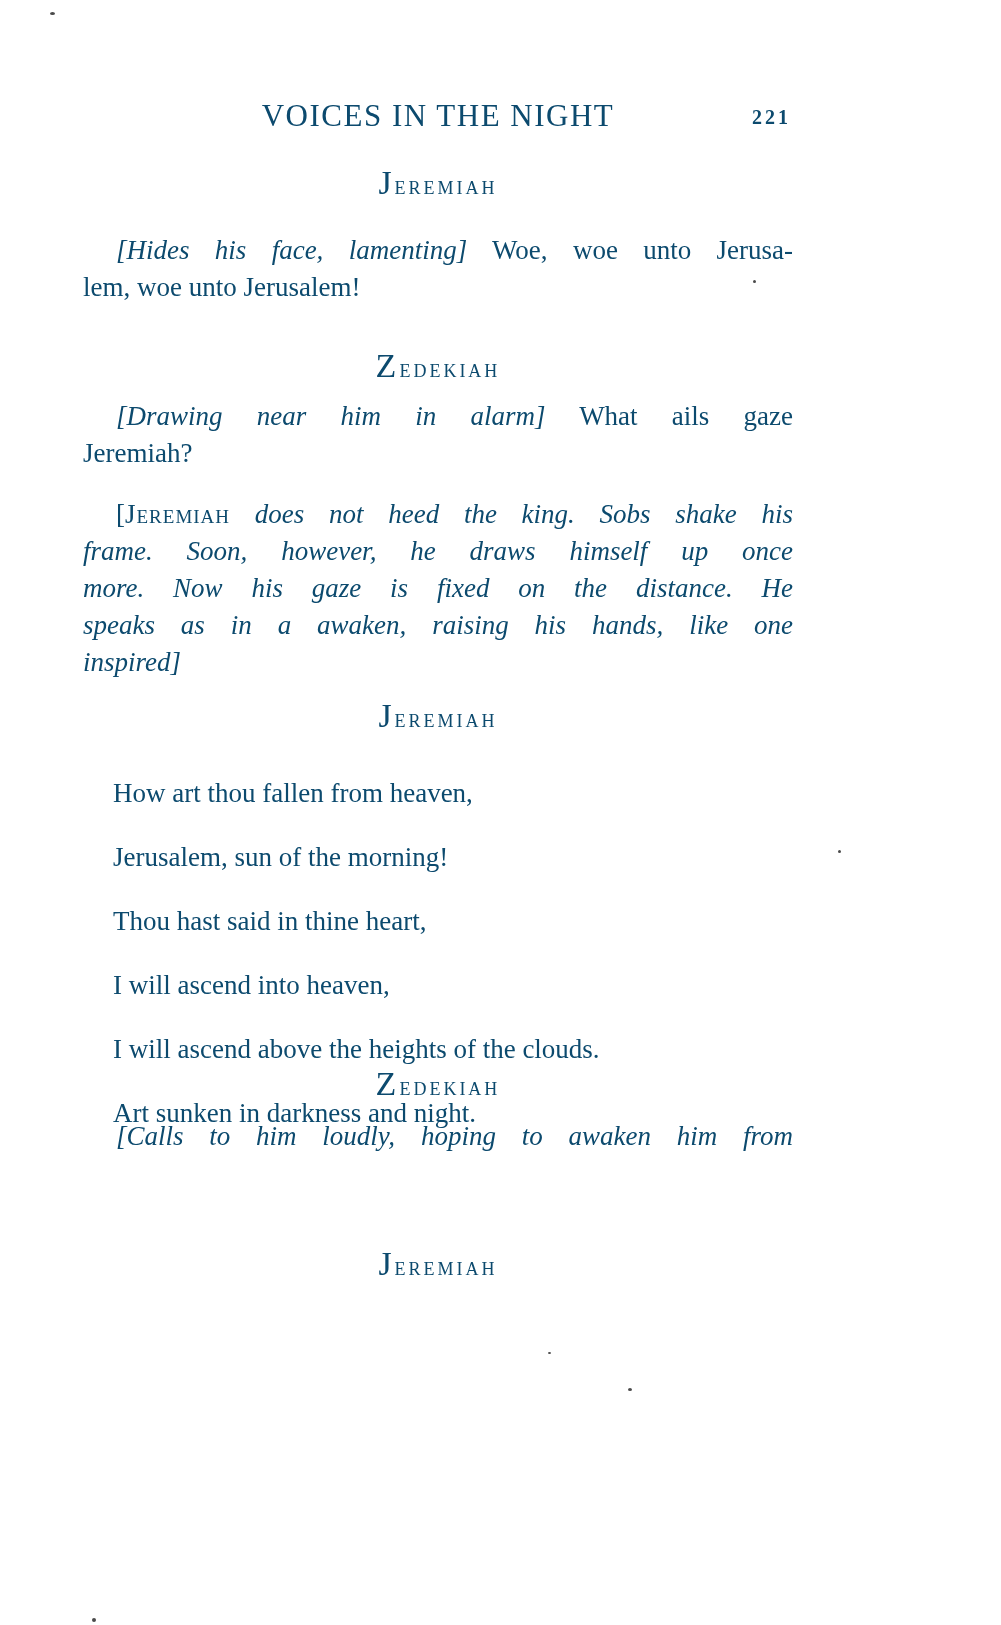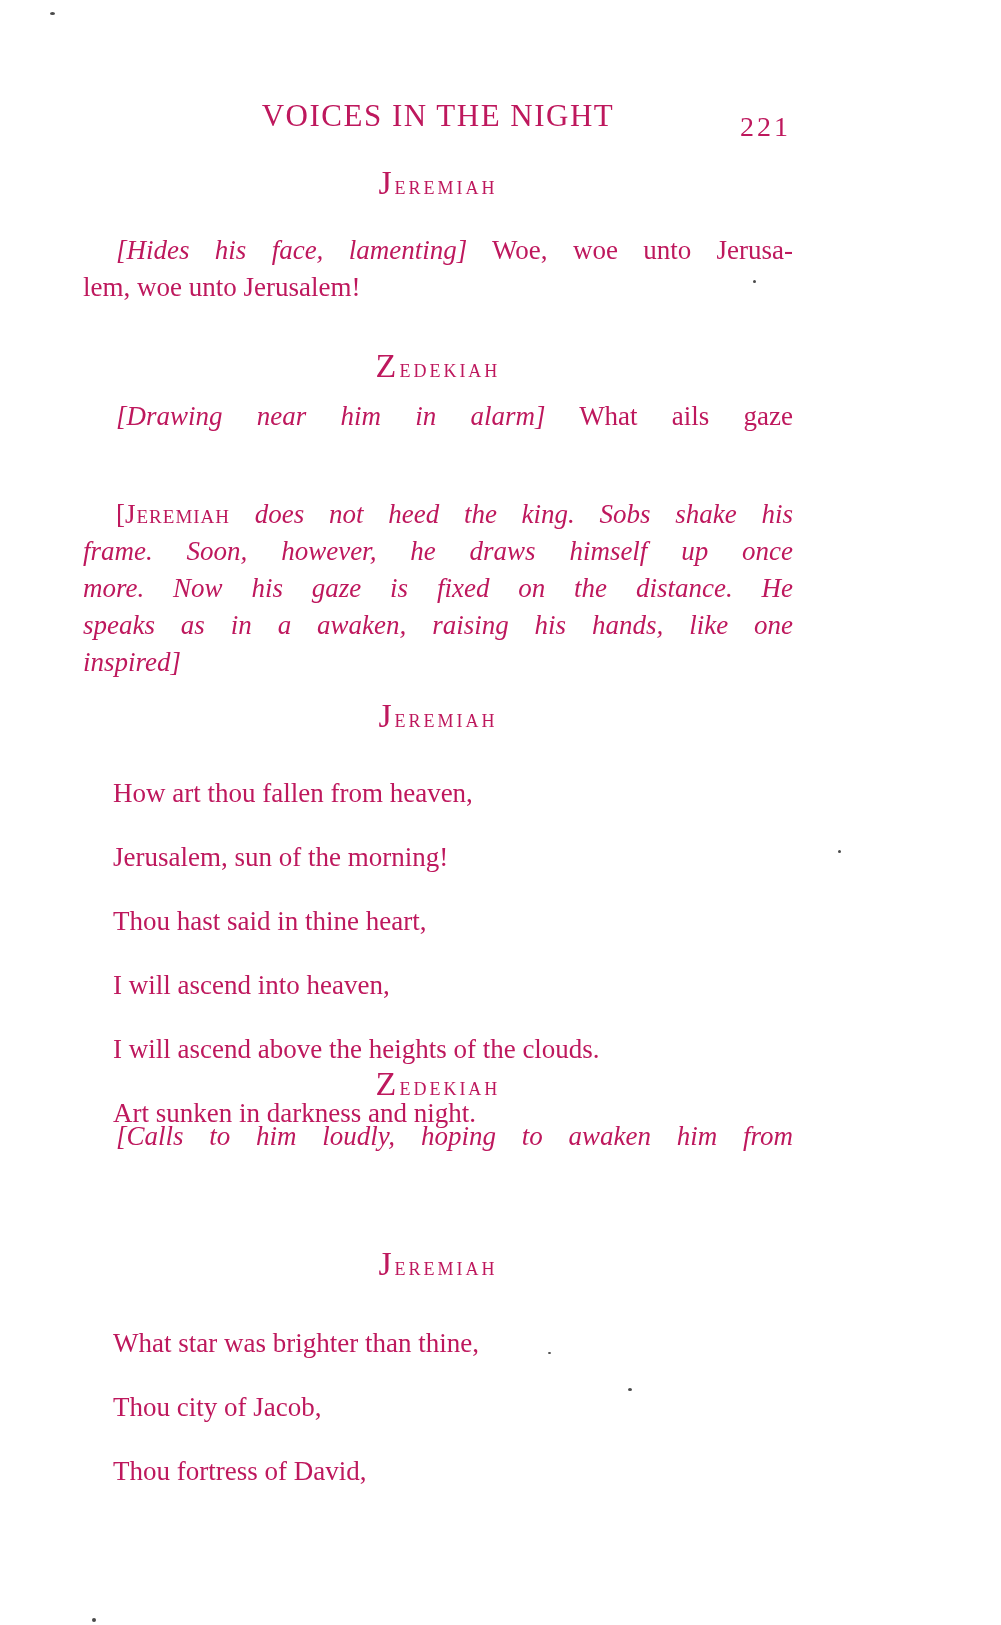--- a/index.html
+++ b/index.html
@@ -2,39 +2,40 @@
 <html><head>
 <meta charset="utf-8">
 <style>
   html, body { margin: 0; padding: 0; background: #ffffff; }
   .page {
     position: relative;
     width: 1001px;
     height: 1625px;
     background: #ffffff;
     font-family: "Liberation Serif", serif;
-    color: #be185d;
+    color: #0c4a6e;
     overflow: hidden;
   }
   .block { position: absolute; left: 83px; width: 710px; }
 
   .title-row { top: 98px; height: 44px; }
   .title {
     text-align: center;
     font-size: 31px;
     letter-spacing: 1.5px;
     line-height: 36px;
     white-space: nowrap;
   }
   .page-num {
     position: absolute;
-    right: 2px; top: 16px;
-    font-size: 28px;
+    right: 2px; top: 6px;
+    font-size: 20px;
     letter-spacing: 3px;
     line-height: 26px;
+    font-weight: bold;
   }
 
   .heading {
     text-align: center;
     font-variant: small-caps;
     font-size: 26px;
     letter-spacing: 3px;
     line-height: 40px;
   }
   .heading::first-letter { font-size: 34px; }
@@ -71,20 +72,21 @@
     </div>
     <div class="line">lem, woe unto Jerusalem!</div>
   </div>
 
   <div class="block heading" style="top:346px">Zedekiah</div>
   <div class="block" style="top:398px">
     <div class="line justify indent">
       <span class="italic">[Drawing near him in alarm]</span>
       <span>What ails gaze</span>
     </div>
+    <div class="line">Jeremiah?</div>
   </div>
 
   <div class="block italic" style="top:496px">
     <div class="line justify indent">
       <span style="font-style:normal">[</span><span class="sc">Jeremiah</span>
       <span>does not heed the king.  Sobs shake his</span>
     </div>
     <div class="line justify">frame.  Soon, however, he draws himself up once</div>
     <div class="line justify">more.  Now his gaze is fixed on the distance.  He</div>
     <div class="line justify">speaks as in a awaken, raising his hands, like one</div>
@@ -100,25 +102,20 @@
     <div class="line">I will ascend above the heights of the clouds.</div>
     <div class="line">Art sunken in darkness and night.</div>
   </div>
 
   <div class="block heading" style="top:1064px">Zedekiah</div>
   <div class="block" style="top:1118px">
     <div class="line justify indent italic">[Calls to him loudly, hoping to awaken him from</div>
   </div>
 
   <div class="block heading" style="top:1244px">Jeremiah</div>
-  <div class="block verse" style="top:1298px">
-    <div class="line">What star was brighter than thine,</div>
-    <div class="line">Thou city of Jacob,</div>
-    <div class="line">Thou fortress of David,</div>
-  </div>
 
   <div class="speck" style="left:50px;top:12px;width:5px;height:3px"></div>
   <div class="speck" style="left:753px;top:280px;width:3px;height:3px"></div>
   <div class="speck" style="left:838px;top:850px;width:3px;height:3px"></div>
   <div class="speck" style="left:548px;top:1352px;width:3px;height:2px"></div>
   <div class="speck" style="left:628px;top:1388px;width:4px;height:3px"></div>
   <div class="speck" style="left:92px;top:1618px;width:4px;height:4px"></div>
 </div>
 
 </body></html>

